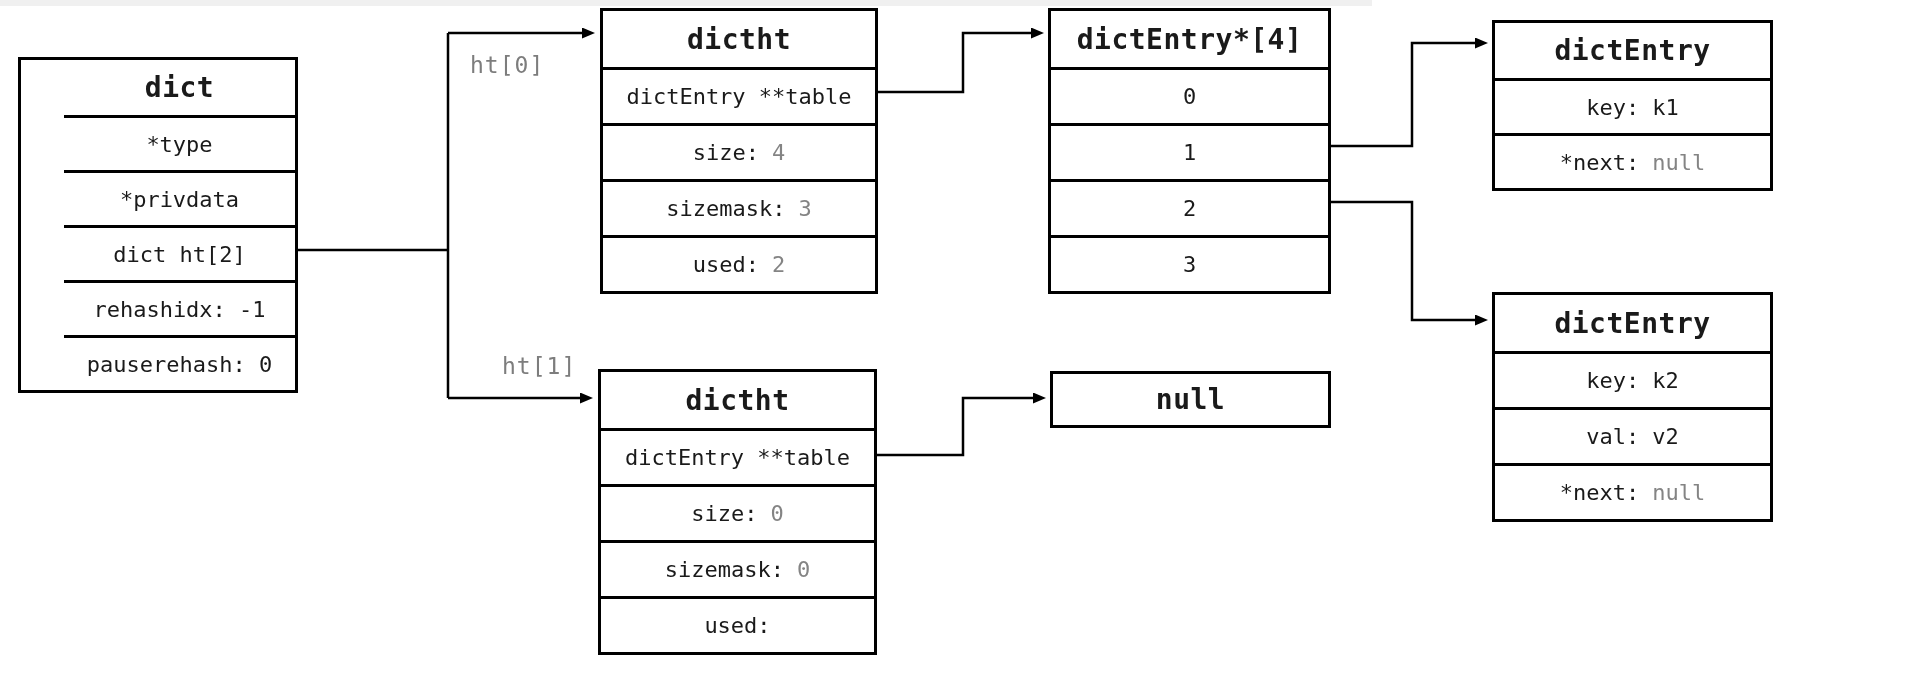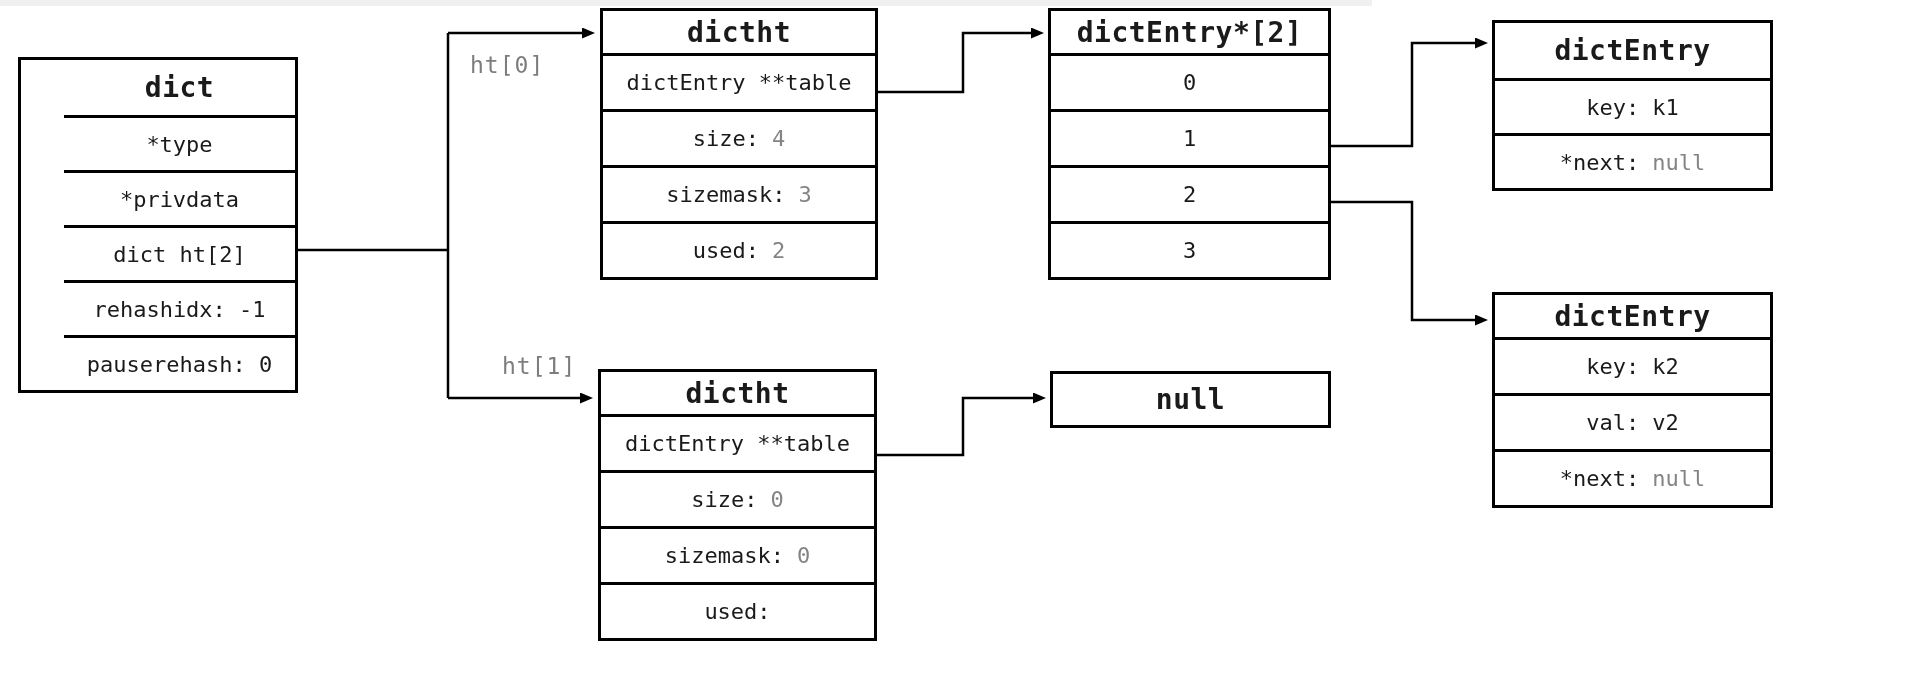--- a/index.html
+++ b/index.html
@@ -7,21 +7,21 @@
     position:relative;width:1921px;height:688px;background:#ffffff;overflow:hidden;
     font-family:"DejaVu Sans Mono", monospace;color:#1a1a1a;
   }
   #topstrip{position:absolute;left:0;top:0;width:1372px;height:6px;background:#f0f0f0;}
   svg.wires{position:absolute;left:0;top:0;}
   .box{
     position:absolute;box-sizing:border-box;border:3px solid #000;background:#fff;
     display:flex;flex-direction:column;
   }
   .hdr{
-    box-sizing:border-box;height:42px;display:flex;align-items:center;justify-content:center;
+    box-sizing:border-box;height:56px;display:flex;align-items:center;justify-content:center;
     font-weight:bold;font-size:28px;letter-spacing:0.5px;
   }
   .row{
     box-sizing:border-box;height:56px;border-top:3px solid #000;
     display:flex;align-items:center;justify-content:center;
     font-size:22px;white-space:pre;
   }
   .h55 .hdr,.h55 .row{height:55px;}
   .val{color:#848484;}
   .val:not(:empty){margin-left:13px;}
@@ -75,21 +75,21 @@
 
   <div class="box wide-row" style="left:600px;top:8px;width:278px;">
     <div class="hdr">dictht</div>
     <div class="row"><span class="txt">dictEntry **table</span></div>
     <div class="row"><span class="txt">size:</span><span class="val">4</span></div>
     <div class="row"><span class="txt">sizemask:</span><span class="val">3</span></div>
     <div class="row"><span class="txt">used:</span><span class="val">2</span></div>
   </div>
 
   <div class="box" style="left:1048px;top:8px;width:283px;">
-    <div class="hdr">dictEntry*[2]</div>
+    <div class="hdr">dictEntry*[4]</div>
     <div class="row"><span class="txt">0</span></div>
     <div class="row"><span class="txt">1</span></div>
     <div class="row"><span class="txt">2</span></div>
     <div class="row"><span class="txt">3</span></div>
   </div>
 
   <div class="box h55" style="left:1492px;top:20px;width:281px;">
     <div class="hdr">dictEntry</div>
     <div class="row"><span class="txt">key: k1</span></div>
     <div class="row"><span class="txt">*next:</span><span class="val">null</span></div>

